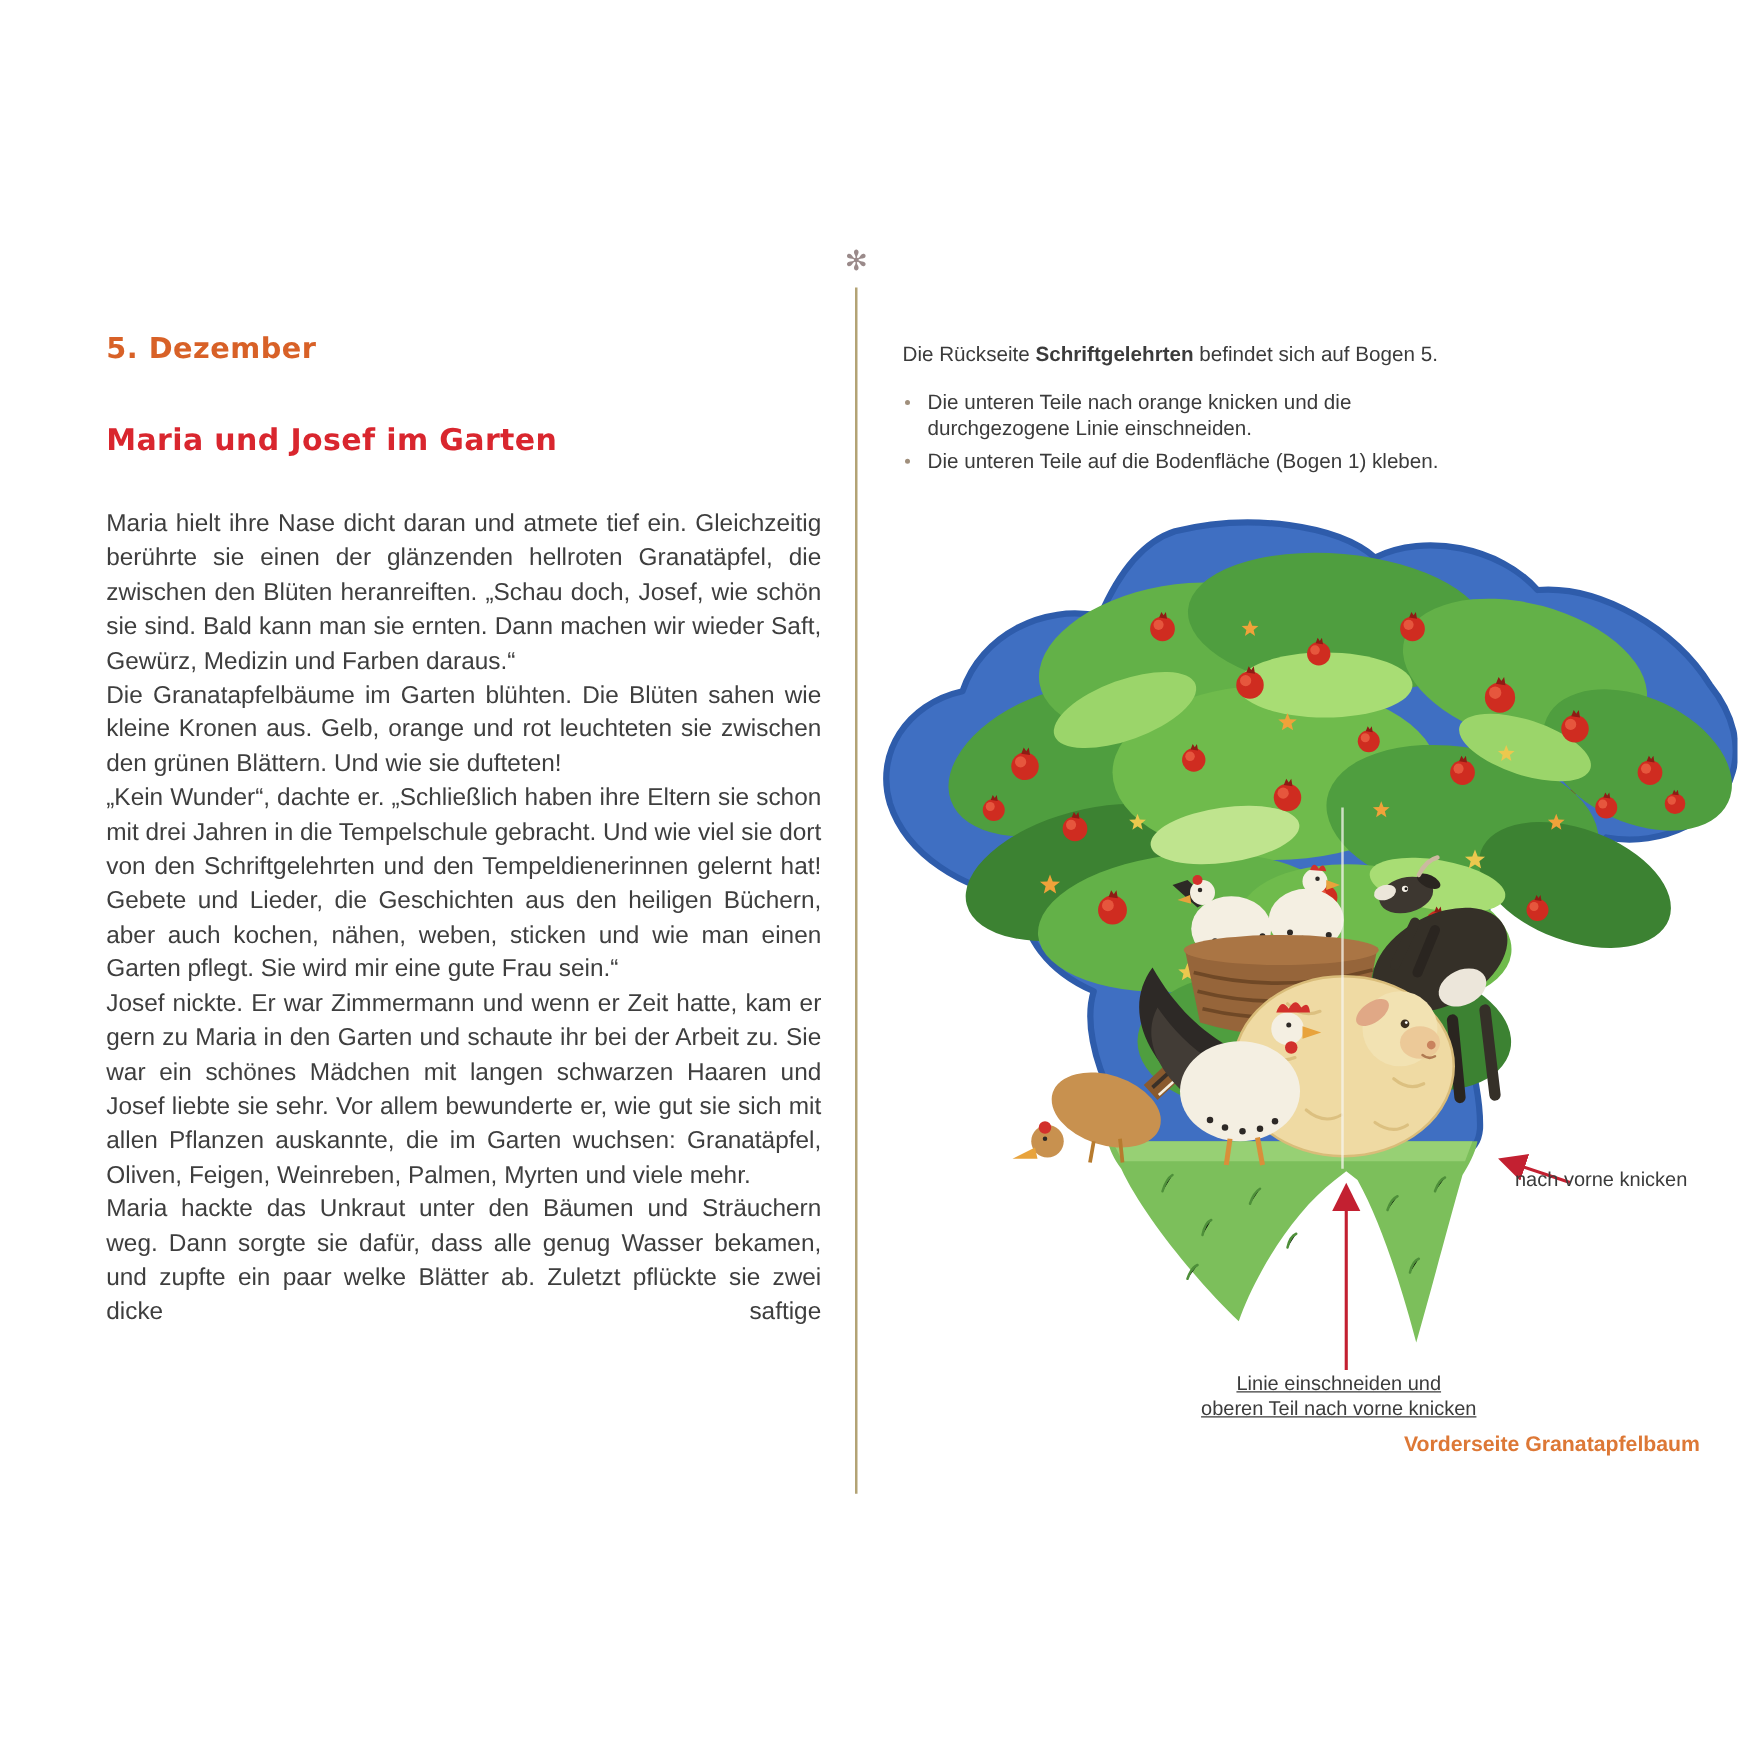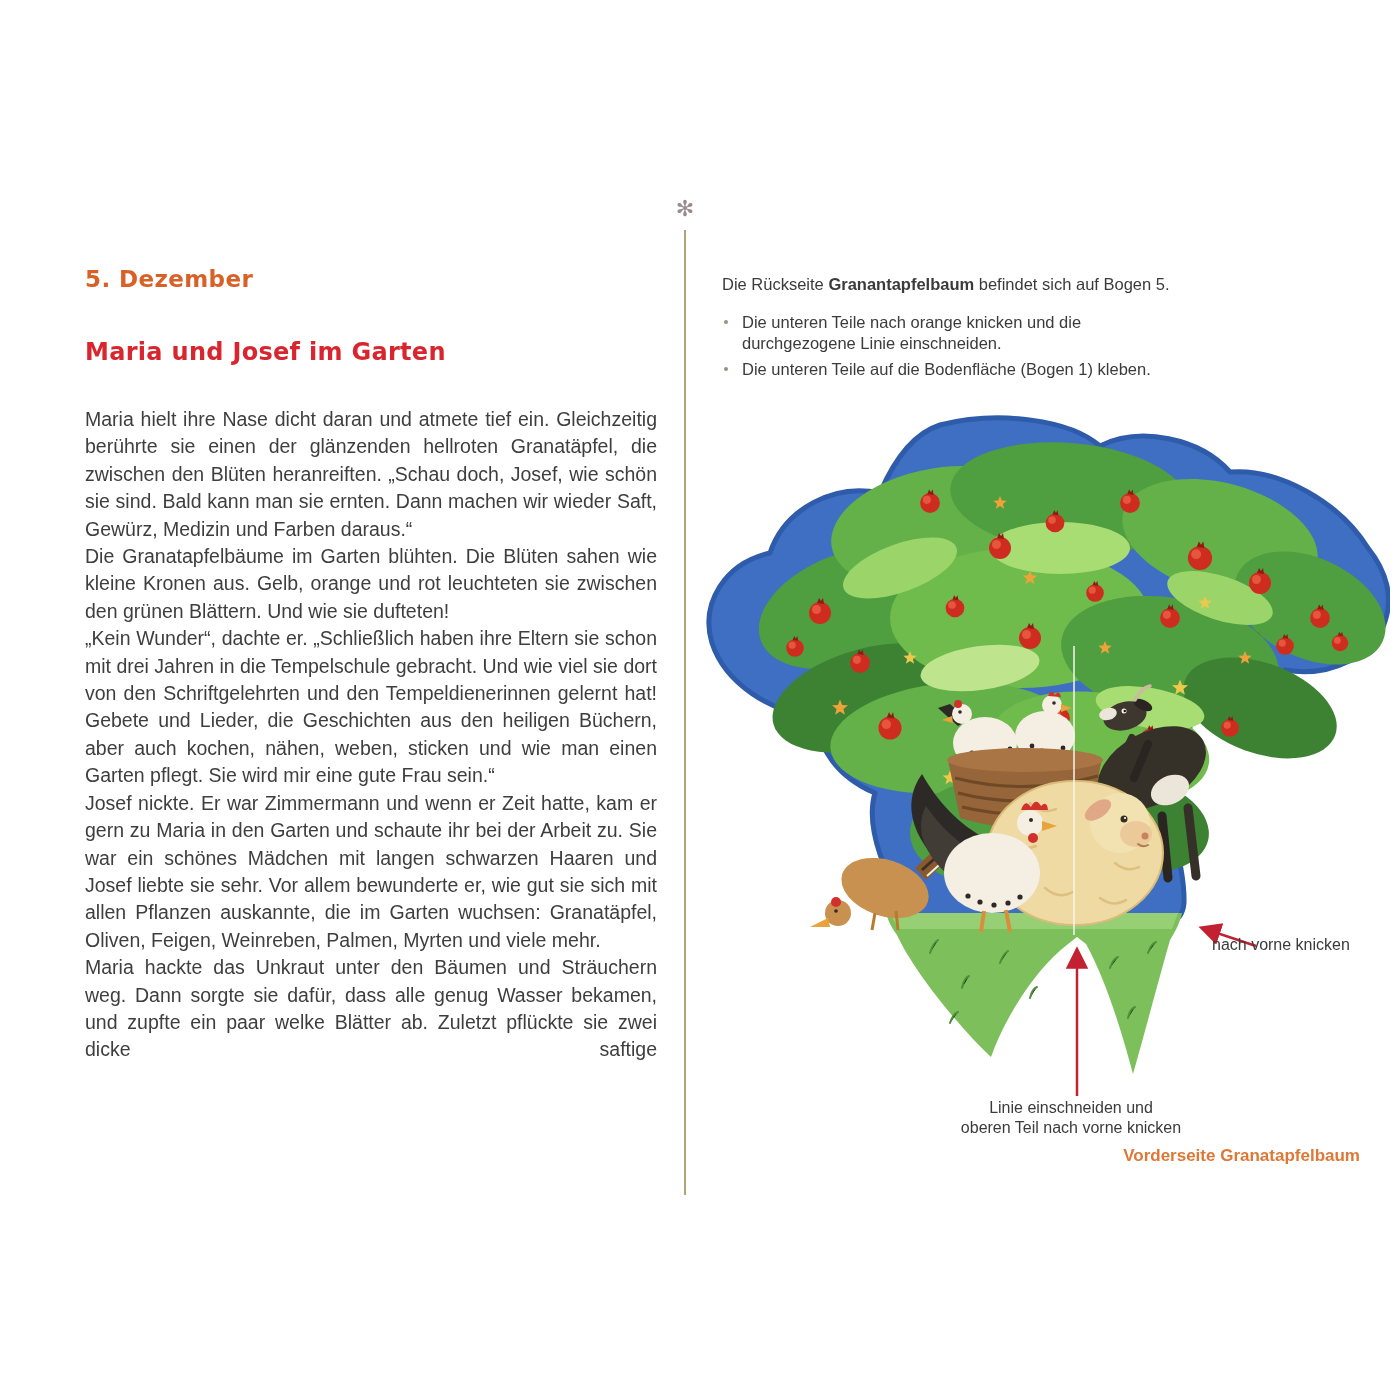--- a/index.html
+++ b/index.html
@@ -52,21 +52,21 @@
   .illustration svg{display:block;width:100%;height:100%;}
   
   .fold-label{
     position:absolute;left:1212px;top:936px;
     font-size:16px;color:var(--c-instruction,#3b3b3b);white-space:nowrap;
   }
   .cut-label{
     position:absolute;left:916px;top:1098px;width:310px;text-align:center;
     font-size:16px;line-height:20px;color:var(--c-instruction,#3b3b3b);
   }
-  .cut-label span{display:block;}
+  .cut-label span{display:block;text-decoration:underline;}
   .front-caption{
     position:absolute;right:40px;top:1146px;
     font-size:17px;font-weight:bold;color:var(--c-orange,#dd7836);white-space:nowrap;
   }
 </style>
 </head>
 <body>
 
 <div class="date-label">5. Dezember</div>
 
@@ -77,21 +77,21 @@
   <p>Die Granatapfelbäume im Garten blühten. Die Blüten sahen wie kleine Kronen aus. Gelb, orange und rot leuchteten sie zwischen den grünen Blättern. Und wie sie dufteten!</p>
   <p>„Kein Wunder“, dachte er. „Schließlich haben ihre Eltern sie schon mit drei Jahren in die Tempelschule gebracht. Und wie viel sie dort von den Schriftgelehrten und den Tempeldienerinnen gelernt hat! Gebete und Lieder, die Geschichten aus den heiligen Büchern, aber auch kochen, nähen, weben, sticken und wie man einen Garten pflegt. Sie wird mir eine gute Frau sein.“</p>
   <p>Josef nickte. Er war Zimmermann und wenn er Zeit hatte, kam er gern zu Maria in den Garten und schaute ihr bei der Arbeit zu. Sie war ein schönes Mädchen mit langen schwarzen Haaren und Josef liebte sie sehr. Vor allem bewunderte er, wie gut sie sich mit allen Pflanzen auskannte, die im Garten wuchsen: Granatäpfel, Oliven, Feigen, Weinreben, Palmen, Myrten und viele mehr.</p>
   <p class="justify-last">Maria hackte das Unkraut unter den Bäumen und Sträuchern weg. Dann sorgte sie dafür, dass alle genug Wasser bekamen, und zupfte ein paar welke Blätter ab. Zuletzt pflückte sie zwei dicke saftige</p>
 </div>
 
 <div class="divider-ornament">✻</div>
 <div class="divider-line"></div>
 
 <div class="instructions">
-  <p class="intro"><span>Die Rückseite </span><b>Granantapfelbaum</b><span> befindet sich auf Bogen 5.</span></p>
+  <p class="intro"><span>Die Rückseite </span><b>Schriftgelehrten</b><span> befindet sich auf Bogen 5.</span></p>
   <ul class="bullet-list">
     <li>
       <span class="dot"></span>
       <span>Die unteren Teile nach orange knicken und die durchgezogene Linie einschneiden.</span>
     </li>
     <li>
       <span class="dot"></span>
       <span>Die unteren Teile auf die Bodenfläche (Bogen 1) kleben.</span>
     </li>
   </ul>

